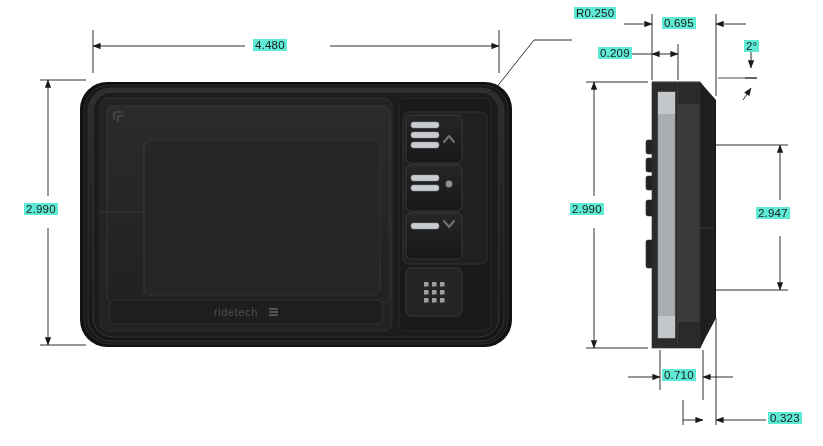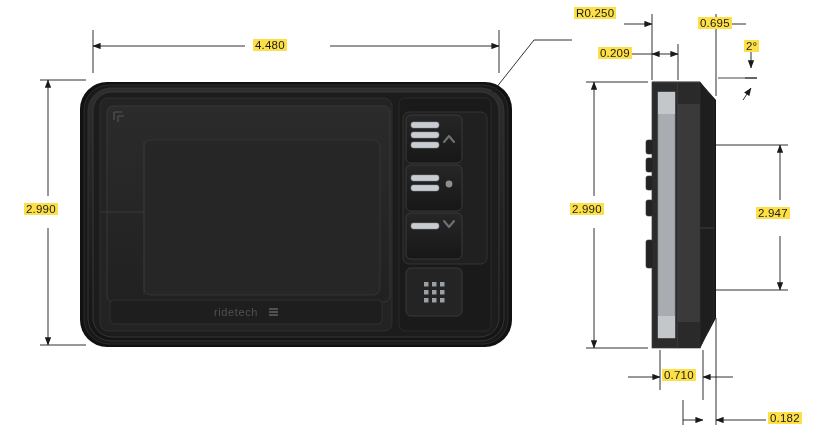--- a/index.html
+++ b/index.html
@@ -1,20 +1,20 @@
 <!DOCTYPE html>
 <html><head>
 <meta charset="utf-8">
 <style>
   html,body{margin:0;padding:0;background:#ffffff;}
   body{width:823px;height:446px;overflow:hidden;
        font-family:"Liberation Sans","DejaVu Sans",sans-serif;}
   #stage{position:relative;width:823px;height:446px;background:#fff;}
   .dimtxt{position:absolute;font-size:11.5px;color:#1a1a1a;white-space:nowrap;
-          background:#fde047;padding:0 2px;letter-spacing:.2px;}
+          background:#5eead4;padding:0 2px;letter-spacing:.2px;}
   svg{position:absolute;left:0;top:0;width:823px;height:446px;overflow:visible;}
   .hidesvg{pointer-events:none;}
 </style>
 </head>
 <body>
 
 <div id="stage">
 
   <svg class="hidesvg" viewBox="0 0 823 446">
     <defs>
@@ -164,31 +164,31 @@
   </svg>
 
   <div class="dimtxt" style="left:253px;top:39px;">4.480</div>
 
   <div class="dimtxt" style="left:24px;top:203px;">2.990</div>
 
   <div class="dimtxt" style="left:574px;top:7px;">R0.250</div>
 
   <div class="dimtxt" style="left:570px;top:203px;">2.990</div>
 
-  <div class="dimtxt" style="left:662px;top:17px;margin-left:36px;">0.695</div>
+  <div class="dimtxt" style="left:662px;top:17px;">0.695</div>
 
   <div class="dimtxt" style="left:598px;top:47px;">0.209</div>
 
   <div class="dimtxt" style="left:744px;top:40px;">2°</div>
 
   <div class="dimtxt" style="left:756px;top:207px;">2.947</div>
 
   <div class="dimtxt" style="left:662px;top:369px;">0.710</div>
 
-  <div class="dimtxt" style="left:768px;top:412px;">0.182</div>
+  <div class="dimtxt" style="left:768px;top:412px;">0.323</div>
 
   <div style="position:absolute;left:110px;top:300px;width:272px;height:24px;
               display:flex;align-items:center;justify-content:center;gap:11px;">
     <span style="font-size:11px;color:#4e5256;letter-spacing:.6px;">ridetech</span>
     <span style="display:inline-flex;flex-direction:column;gap:1.5px;">
       <i style="display:block;width:9px;height:1.6px;background:#4e5256;"></i>
       <i style="display:block;width:9px;height:1.6px;background:#4e5256;"></i>
       <i style="display:block;width:9px;height:1.6px;background:#4e5256;"></i>
     </span>
   </div>

